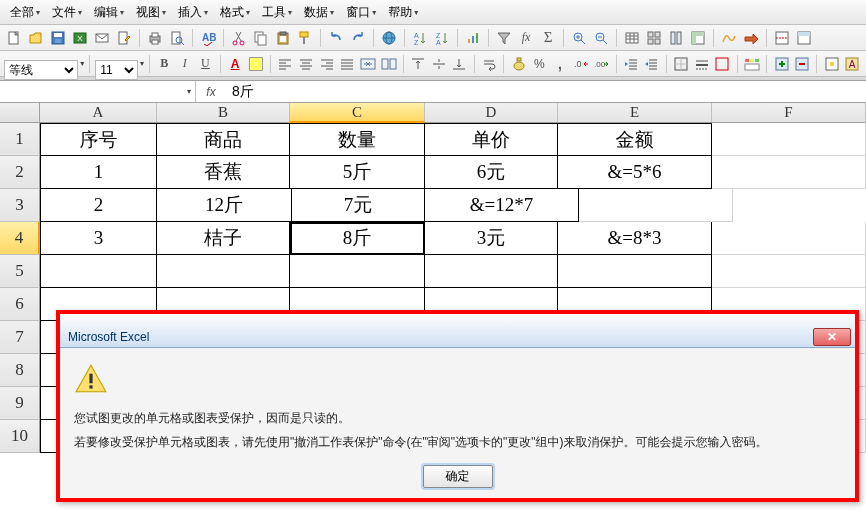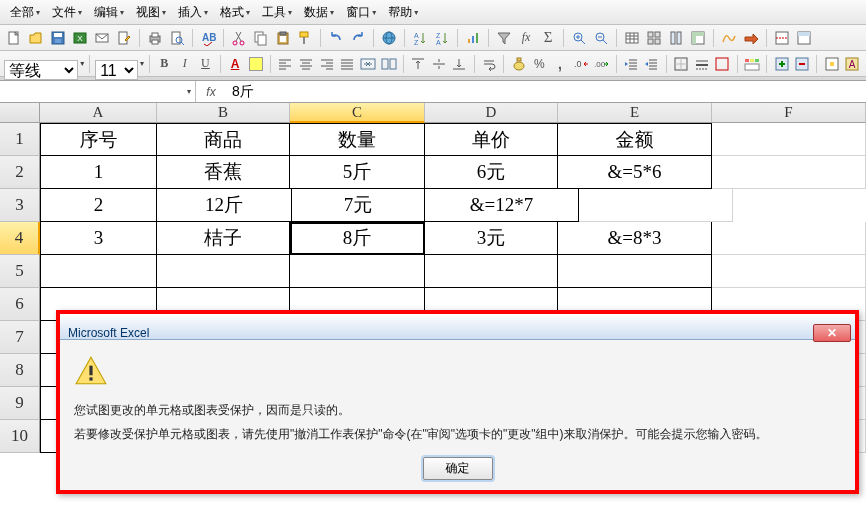--- a/index.html
+++ b/index.html
@@ -7,21 +7,21 @@
   
   
   .menubar { background: linear-gradient(#fafafa,#e8e8e8); height: 22px; display: flex; align-items: center; padding: 12px 4px; border-bottom: 1px solid #c0c0c0; }
   .menuitem { padding: 2px 6px; display: flex; align-items: center; gap: 2px; cursor: default; }
   .dropdown-arrow { font-size: 8px; color: #444; }
 
   
   .toolbar { background: linear-gradient(#f7f7f7,#ededed); height: 26px; display: flex; align-items: center; padding: 0 4px; border-bottom: 1px solid #c0c0c0; gap: 2px; }
   .tb-btn { width: 20px; height: 20px; display: flex; align-items: center; justify-content: center; border: 1px solid transparent; border-radius: 2px; cursor: default; }
   .tb-sep { width: 1px; height: 18px; background: #c8c8c8; margin: 0 3px; }
-  .tb-select { height: 20px; font-size: 16px; border: 1px solid #b8b8b8; background: #fff; margin-top: 12px; }
+  .tb-select { height: 20px; font-size: 12px; border: 1px solid #b8b8b8; background: #fff; margin-top: 12px; }
   .tb-select.font { width: 80px; }
   .tb-select.size { width: 46px; }
   .not-bold { font-weight: normal; font-family: serif; color: #555; }
   .ital { font-style: italic; font-family: serif; color: #555;}
   .underline { text-decoration: underline; font-family: serif; color: #555; }
   .colorA { color: #c00; font-weight: bold; text-decoration: underline; }
   .colorBg { background: #ffff66; width:14px; height:14px; display:inline-block; border:1px solid #999;}
   .icon-svg { display: block; }
 
   
@@ -53,21 +53,21 @@
   .colA { width: 117px; }
   .colB { width: 133px; }
   .colC { width: 135px; }
   .colD { width: 133px; }
   .colE { width: 154px; }
   .colF { width: 154px; }
 
   
   .dialog-backdrop { position: absolute; left: 56px; top: 310px; width: 803px; }
   .red-frame { border: 4px solid #ff0000; box-shadow: 2px 2px 6px rgba(0,0,0,0.3); }
-  .dlg-title { height: 26px; background: linear-gradient(#ffffff,#e6eef8,#cfdff2); display: flex; align-items: center; justify-content: space-between; padding: 12px 4px 0 8px; font-size: 12px; color: #003366; border-bottom: 1px solid #8aa8c8;}
+  .dlg-title { height: 34px; background: linear-gradient(#ffffff,#e6eef8,#cfdff2); display: flex; align-items: center; justify-content: space-between; padding: 12px 4px 0 8px; font-size: 12px; color: #003366; border-bottom: 1px solid #8aa8c8;}
   .dlg-close { width: 38px; height: 18px; background: linear-gradient(#f4aaaa,#e86060); border: 1px solid #a03030; border-radius: 2px; display:flex; align-items:center; justify-content:center; color:#fff; font-size:12px; font-weight:bold; }
   .dlg-body { background: #f4f4f4; padding: 14px 14px 10px 14px; }
   .dlg-content { display: flex; gap: 12px; align-items: flex-start; flex-direction: column; }
   .warn-icon { width: 34px; height: 34px; flex-shrink: 0; }
   .dlg-text { font-size: 12px; line-height: 1.7; color: #222; }
   .dlg-text p { margin-bottom: 4px; }
   .dlg-btns { text-align: center; margin-top: 8px;}
   .dlg-btn { display:inline-block; min-width: 70px; padding: 2px 14px; background: linear-gradient(#fdfdfd,#e5e5e5); border: 1px solid #888; border-radius: 2px; font-size: 12px; box-shadow: 0 0 0 2px #bcd5f0; cursor: default; }
 </style>
 </head>

